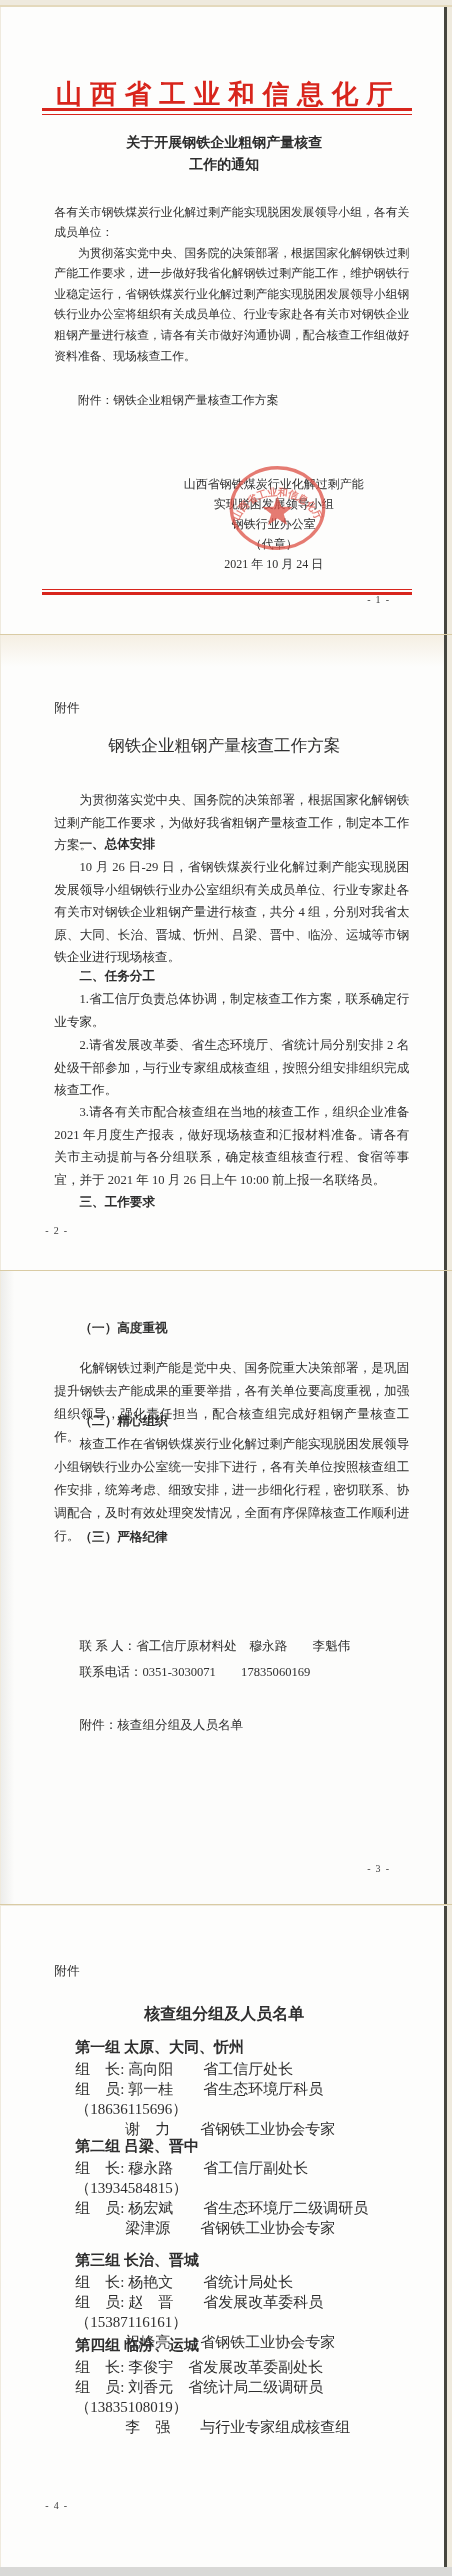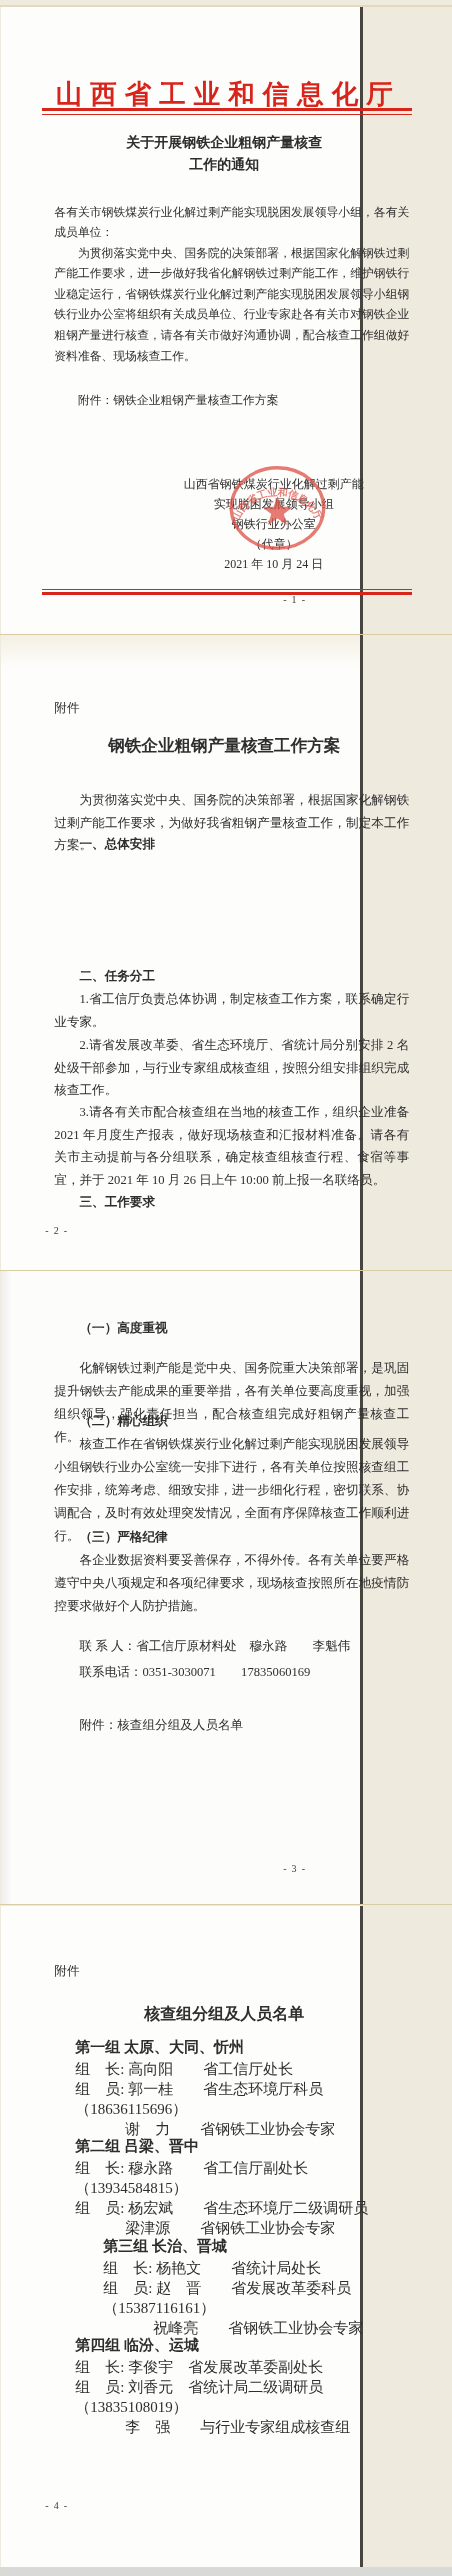--- a/index.html
+++ b/index.html
@@ -1,18 +1,18 @@
 <!DOCTYPE html>
 <html style="font-size:10.6px"><head>
 <meta charset="utf-8">
 <style>
   html,body{margin:0;padding:0;background:#e9e4d6;}
   #canvas{position:relative;width:453px;height:2576px;background:#efeade;margin:0 auto;
           font-family:"Liberation Serif","DejaVu Serif",serif;color:#2e2e2e;overflow:hidden;}
-  .page{position:absolute;left:1.3px;width:362px;background:#fdfdfc;border-right:3.3px solid #46463f;box-sizing:border-box;}
+  .page{position:absolute;left:1.3px;width:446px;background:#fdfdfc;border-right:3.3px solid #46463f;box-sizing:border-box;}
   .divider{position:absolute;left:0;width:453px;height:1.3px;background:#d9cba4;}
   .topline{position:absolute;left:0;top:5.3px;width:453px;height:1.3px;background:#e4d9bc;}
   .bottomstrip{position:absolute;left:0;top:2567px;width:453px;height:8.6px;background:#d9d9d7;}
 
   .abs{position:absolute;}
   .para{width:355px;left:53px;text-align:justify;text-justify:inter-ideograph;line-break:loose;}
   .indent{text-indent:2em;}
   .bold{font-weight:bold;}
   .center{left:0;width:446px;text-align:center;}
 
@@ -23,21 +23,21 @@
   .doc-title{top:125px;font-size:14px;line-height:22.5px;font-weight:bold;}
   .p1-body{font-size:11.8px;line-height:20.6px;}
   .sig-block{top:467px;left:153px;width:239px;text-align:center;font-size:12px;line-height:20px;}
   .seal{top:457px;left:227px;width:99px;height:88px;opacity:.88;}
   .pagenum{font-size:10px;letter-spacing:1.3px;color:#3a3a3a;}
 
   
   .p2-body{font-size:12.6px;line-height:22.5px;}
   .p3-body{font-size:12.6px;line-height:23px;}
   .att-label{font-size:12.6px;line-height:18.6px;left:53px;}
-  .att-title{font-size:16.6px;font-weight:bold;line-height:22.5px;}
+  .att-title{font-size:16.6px;font-weight:normal;line-height:22.5px;}
 
   
   .p4-title{font-size:16px;font-weight:bold;line-height:22.5px;}
   .group{position:absolute;left:74px;width:345px;font-size:15px;}
   .group .g-head{font-weight:bold;line-height:16px;}
   .group .g-lines{margin-top:4px;line-height:20px;}
   .group .cont{padding-left:50px;}
 </style>
 </head>
 <body>
@@ -83,38 +83,38 @@
   </div>
 
   <div class="divider" style="top:634px;"></div>
 
   <div class="page" style="top:635px;height:635px;background:linear-gradient(180deg,#f5efe3 0%,#fdfdfc 5%);">
     <div class="abs att-label" style="top:64px;">附件</div>
     <div class="abs center att-title" style="top:100px;">钢铁企业粗钢产量核查工作方案</div>
 
     <div class="abs para p2-body indent" style="top:154px;">为贯彻落实党中央、国务院的决策部署，根据国家化解钢铁过剩产能工作要求，为做好我省粗钢产量核查工作，制定本工作方案。</div>
     <div class="abs para p2-body indent bold" style="top:198px;">一、总体安排</div>
+    <div class="abs para p2-body indent" style="top:221px;">10 月 26 日-29 日，省钢铁煤炭行业化解过剩产能实现脱困发展领导小组钢铁行业办公室组织有关成员单位、行业专家赴各有关市对钢铁企业粗钢产量进行核查，共分 4 组，分别对我省太原、大同、长治、晋城、忻州、吕梁、晋中、临汾、运城等市钢铁企业进行现场核查。</div>
     <div class="abs para p2-body indent bold" style="top:330px;">二、任务分工</div>
     <div class="abs para p2-body indent" style="top:353px;">1.省工信厅负责总体协调，制定核查工作方案，联系确定行业专家。</div>
     <div class="abs para p2-body indent" style="top:399px;">2.请省发展改革委、省生态环境厅、省统计局分别安排 2 名处级干部参加，与行业专家组成核查组，按照分组安排组织完成核查工作。</div>
     <div class="abs para p2-body indent" style="top:466px;">3.请各有关市配合核查组在当地的核查工作，组织企业准备 2021 年月度生产报表，做好现场核查和汇报材料准备。请各有关市主动提前与各分组联系，确定核查组核查行程、食宿等事宜，并于 2021 年 10 月 26 日上午 10:00 前上报一名联络员。</div>
     <div class="abs para p2-body indent bold" style="top:556px;">三、工作要求</div>
 
     <div class="abs pagenum" style="top:590px;left:44px;">- 2 -</div>
   </div>
 
   <div class="divider" style="top:1270px;"></div>
 
   <div class="page" style="top:1271px;height:633px;background:linear-gradient(90deg,#ededeb 0%,#fcfcfb 3%);">
     <div class="abs para p3-body indent bold" style="top:46px;">（一）高度重视</div>
     <div class="abs para p3-body indent" style="top:86px;">化解钢铁过剩产能是党中央、国务院重大决策部署，是巩固提升钢铁去产能成果的重要举措，各有关单位要高度重视，加强组织领导，强化责任担当，配合核查组完成好粗钢产量核查工作。</div>
     <div class="abs para p3-body indent bold" style="top:139px;">（二）精心组织</div>
     <div class="abs para p3-body indent" style="top:162px;">核查工作在省钢铁煤炭行业化解过剩产能实现脱困发展领导小组钢铁行业办公室统一安排下进行，各有关单位按照核查组工作安排，统筹考虑、细致安排，进一步细化行程，密切联系、协调配合，及时有效处理突发情况，全面有序保障核查工作顺利进行。</div>
     <div class="abs para p3-body indent bold" style="top:255px;">（三）严格纪律</div>
-    <div class="abs para p3-body indent" style="top:278px;">各企业数据资料要妥善保存，不得外传。各有关单位要严格遵守中央八项规定和各项纪律要求，现场核查按照所在地疫情防控要求做好个人防护措施。</div>
 
     <div class="abs para p3-body indent" style="top:364px;">联 系 人：省工信厅原材料处　穆永路　　李魁伟</div>
     <div class="abs para p3-body indent" style="top:390px;">联系电话：0351-3030071　　17835060169</div>
     <div class="abs para p3-body indent" style="top:443px;">附件：核查组分组及人员名单</div>
 
     <div class="abs pagenum" style="top:592px;right:54px;">- 3 -</div>
   </div>
 
   <div class="divider" style="top:1904px;"></div>
 
@@ -133,21 +133,21 @@
 
     <div class="group" style="top:232px;">
       <div class="g-head">第二组 吕梁、晋中</div>
       <div class="g-lines">
         <div>组　长: 穆永路　　省工信厅副处长（13934584815）</div>
         <div>组　员: 杨宏斌　　省生态环境厅二级调研员</div>
         <div class="cont">梁津源　　省钢铁工业协会专家</div>
       </div>
     </div>
 
-    <div class="group" style="top:332px;margin-left:28px;">
+    <div class="group" style="top:346px;">
       <div class="g-head">第三组 长治、晋城</div>
       <div class="g-lines">
         <div>组　长: 杨艳文　　省统计局处长</div>
         <div>组　员: 赵　晋　　省发展改革委科员（15387116161）</div>
         <div class="cont">祝峰亮　　省钢铁工业协会专家</div>
       </div>
     </div>
 
     <div class="group" style="top:431px;">
       <div class="g-head">第四组 临汾、运城</div>

